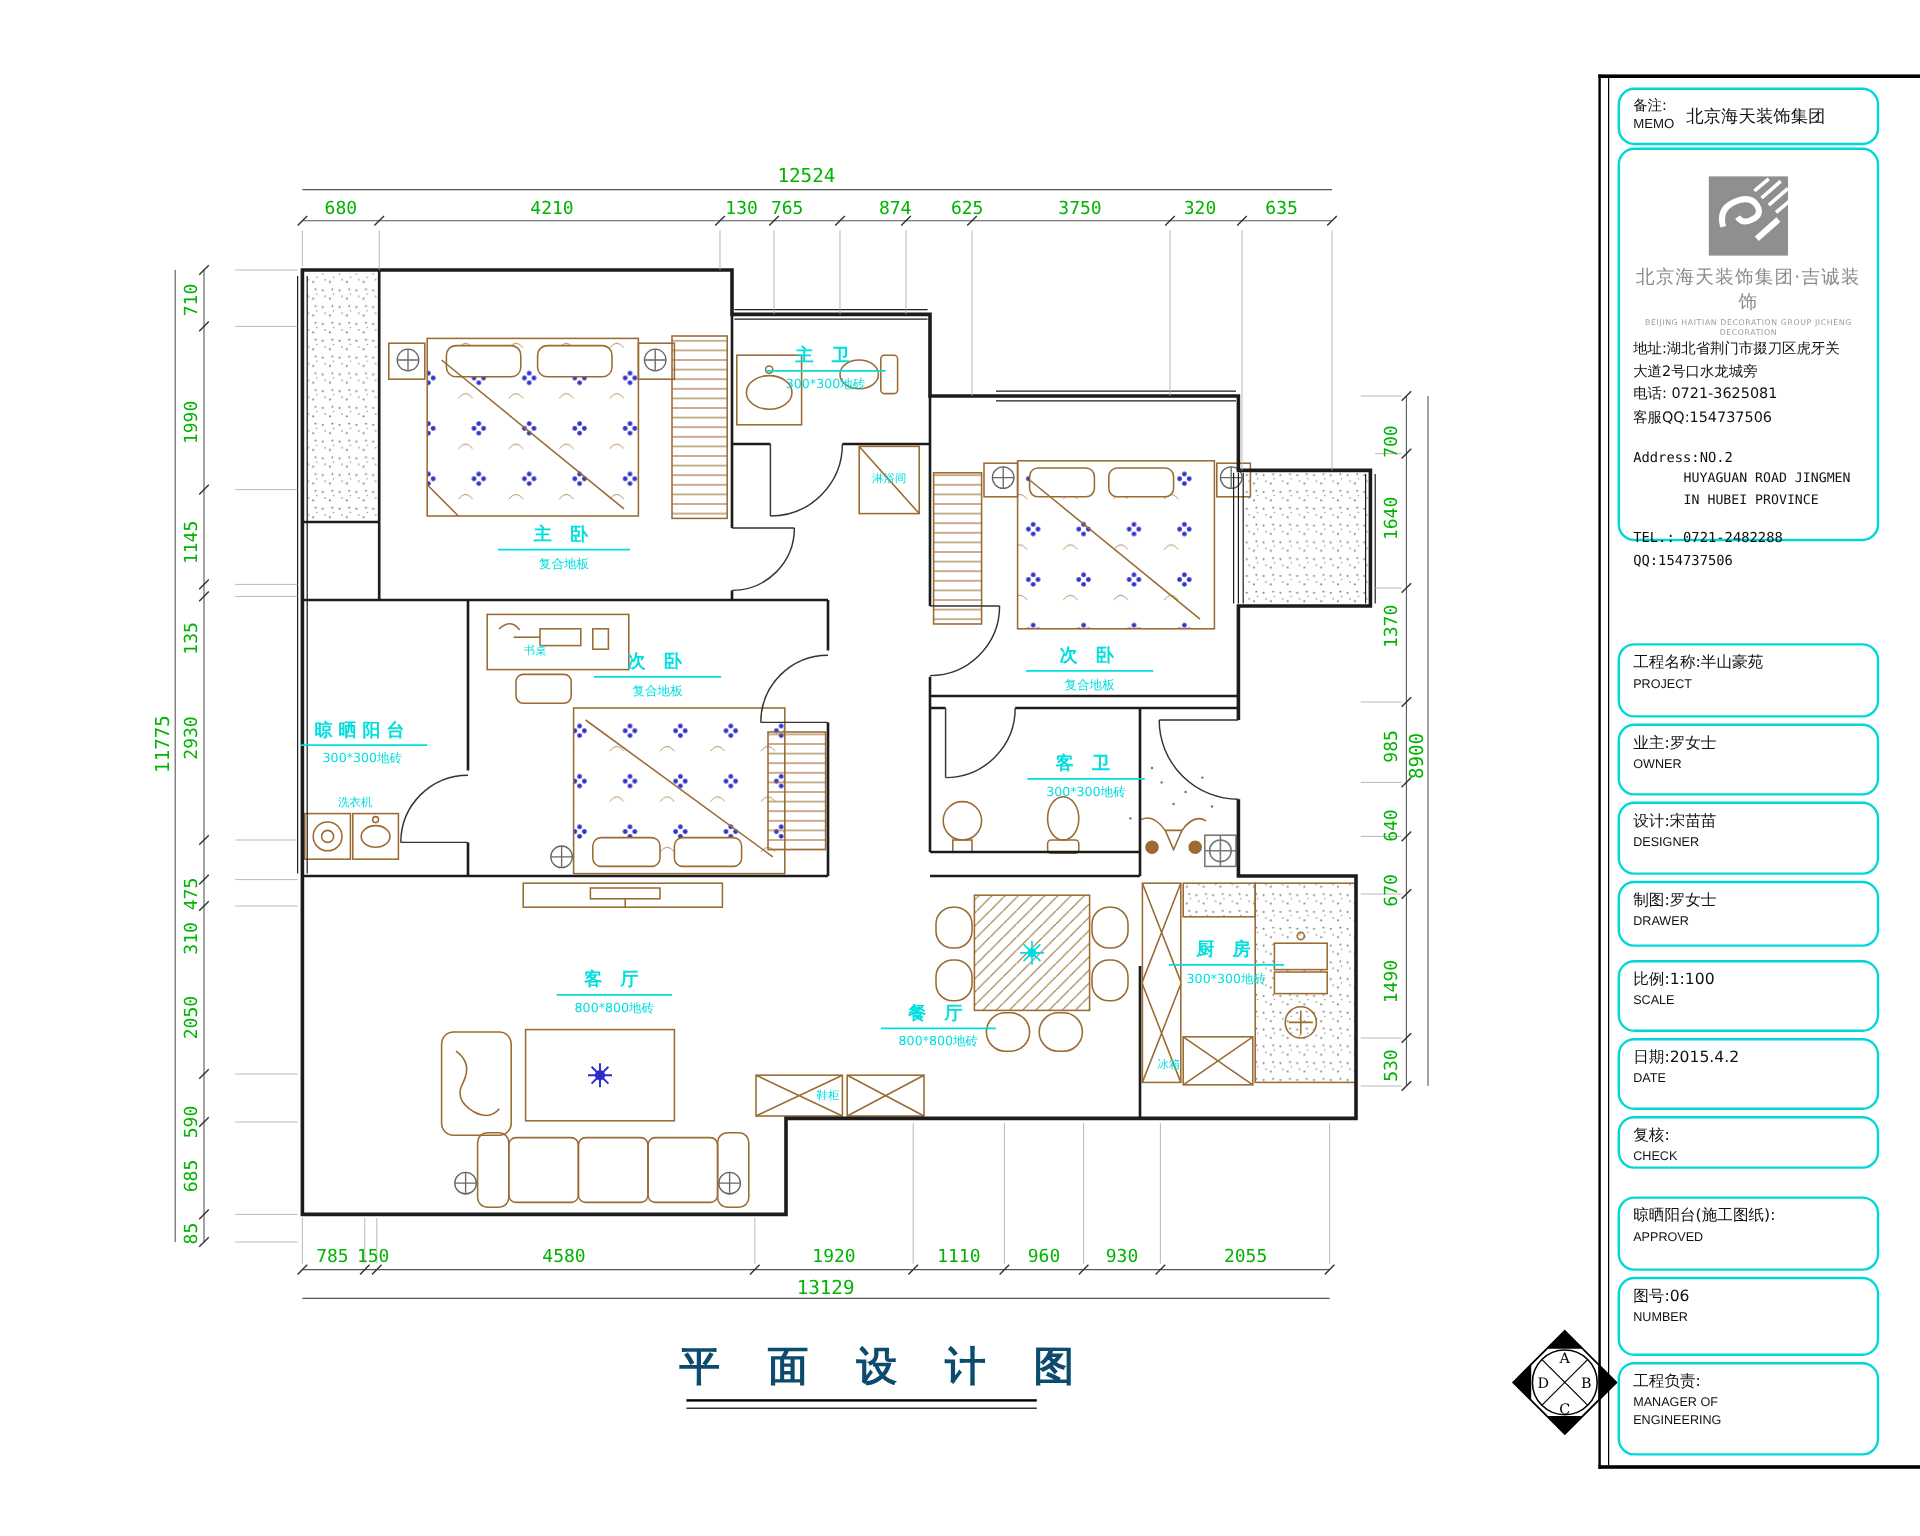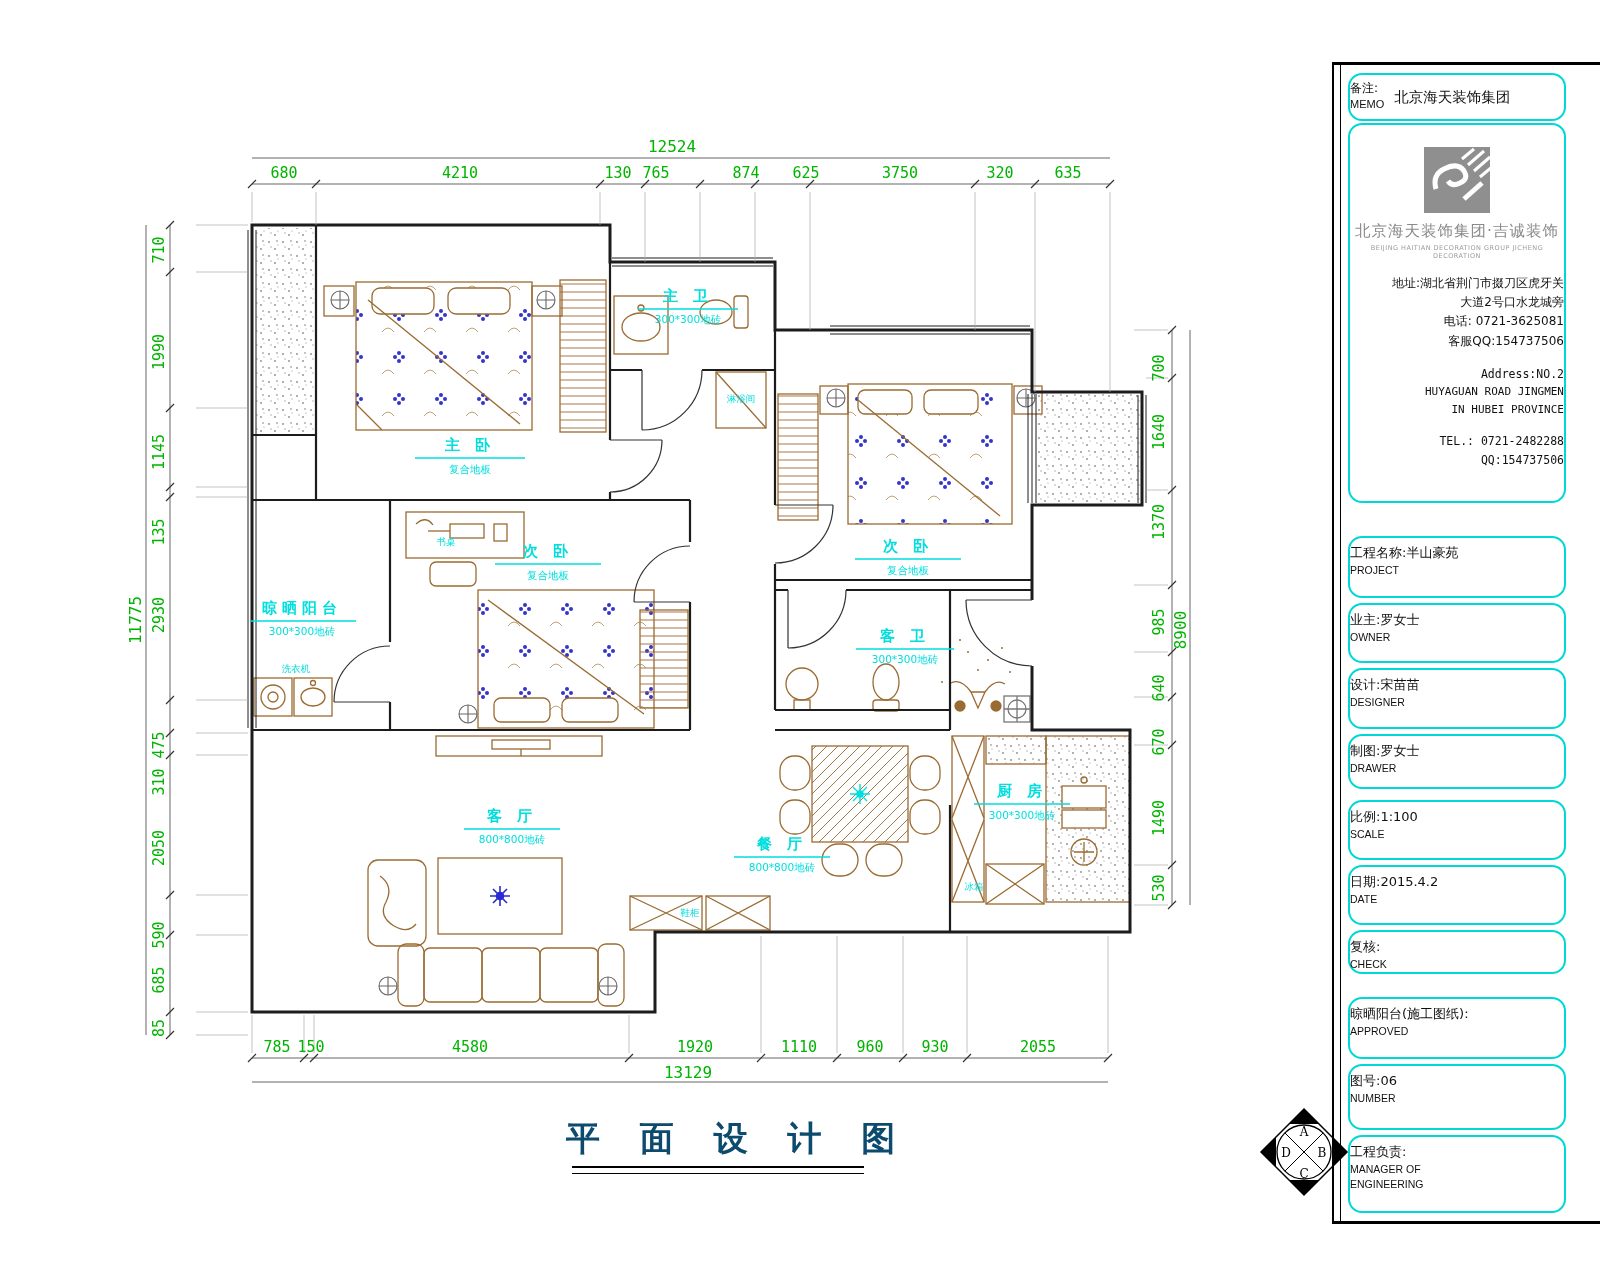--- a/index.html
+++ b/index.html
@@ -10,31 +10,31 @@
   .dimT{font:16px "DejaVu Sans Mono",monospace;fill:#00b400;}
   .rl{font:bold 15px "DejaVu Sans",sans-serif;fill:#00dede;letter-spacing:5px;}
   .rs{font:10.5px "DejaVu Sans",sans-serif;fill:#00dede;}
   .fl{font:9.5px "DejaVu Sans",sans-serif;fill:#00dede;}
   .mid{text-anchor:middle;}
   
   .sidebar{position:absolute;left:1332px;top:62px;width:268px;height:1156px;
            border-top:3px solid #000;border-bottom:3px solid #000;border-left:2px solid #000;}
   .sidebar .innerline{position:absolute;left:6px;top:0;width:1px;height:100%;background:#000;}
   .tb-box{position:absolute;left:14px;width:218px;border:2px solid #00d8d8;border-radius:14px;
-          background:#fff;box-sizing:border-box;padding:6px 0;color:#111;}
+          background:#fff;box-sizing:border-box;padding:6px 11px;color:#111;}
   .tb-box .cn{font-size:13px;line-height:1.45;}
   .tb-box .en{font-size:10.5px;line-height:1.45;font-family:Liberation Sans, sans-serif;}
   .memo{display:flex;align-items:center;gap:10px;}
   .memo .lab{font-size:12px;line-height:1.3;}
   .memo .lab .en{font-size:11px;}
   .memo .val{font-size:14.5px;}
   .bigbox{text-align:center;}
   .coname{font-size:15.5px;color:#8a8a8a;margin-top:2px;letter-spacing:1px;}
   .coen{font-size:6.5px;color:#9c9c9c;letter-spacing:.5px;margin-top:2px;}
-  .addr{text-align:right;font-size:12px;line-height:1.6;margin-top:14px;}
+  .addr{text-align:left;font-size:12px;line-height:1.6;margin-top:0;}
   .addr .sp{height:14px;}
   .addr .ind{padding-left:42px;font-family:"DejaVu Sans Mono",monospace;font-size:11px;}
   .addr .mono{font-family:"DejaVu Sans Mono",monospace;font-size:11.5px;}
   
   .planTitle{position:absolute;left:566px;top:1116px;width:320px;text-align:center;
              color:#0c4a6e;font-size:34px;font-weight:bold;letter-spacing:14px;white-space:nowrap;}
   .tRule1{position:absolute;left:572px;top:1166px;width:292px;height:2px;background:#000;}
   .tRule2{position:absolute;left:572px;top:1173px;width:292px;height:1px;background:#000;}
 </style>
 </head>
@@ -409,21 +409,21 @@
   <div class="innerline"></div>
 
   <div class="tb-box memo" style="top:8px;height:48px">
     <div class="lab">
       <div>备注:</div>
       <div class="en">MEMO</div>
     </div>
     <div class="val">北京海天装饰集团</div>
   </div>
 
-  <div class="tb-box bigbox" style="top:58px;height:380px">
+  <div class="tb-box bigbox" style="top:58px;height:328px">
     <svg width="70" height="70" viewBox="0 0 70 70" style="margin-top:14px">
       <rect x="2" y="2" width="66" height="66" fill="#8f8f8f"></rect>
       <path d="M14,44 q-4,-14 8,-20 q14,-7 20,2 q5,8 -4,12 q-8,4 -12,-2" stroke="#fff" stroke-width="5" fill="none"></path>
       <path d="M40,14 l12,-10 M46,20 l16,-14 M52,26 l16,-14 M58,32 l12,-10" stroke="#fff" stroke-width="3"></path>
       <path d="M42,54 l18,-16" stroke="#fff" stroke-width="5"></path>
     </svg>
     <div class="coname">北京海天装饰集团·吉诚装饰</div>
     <div class="coen">BEIJING HAITIAN DECORATION GROUP JICHENG DECORATION</div>
     <div class="addr">
       <div>地址:湖北省荆门市掇刀区虎牙关</div>

